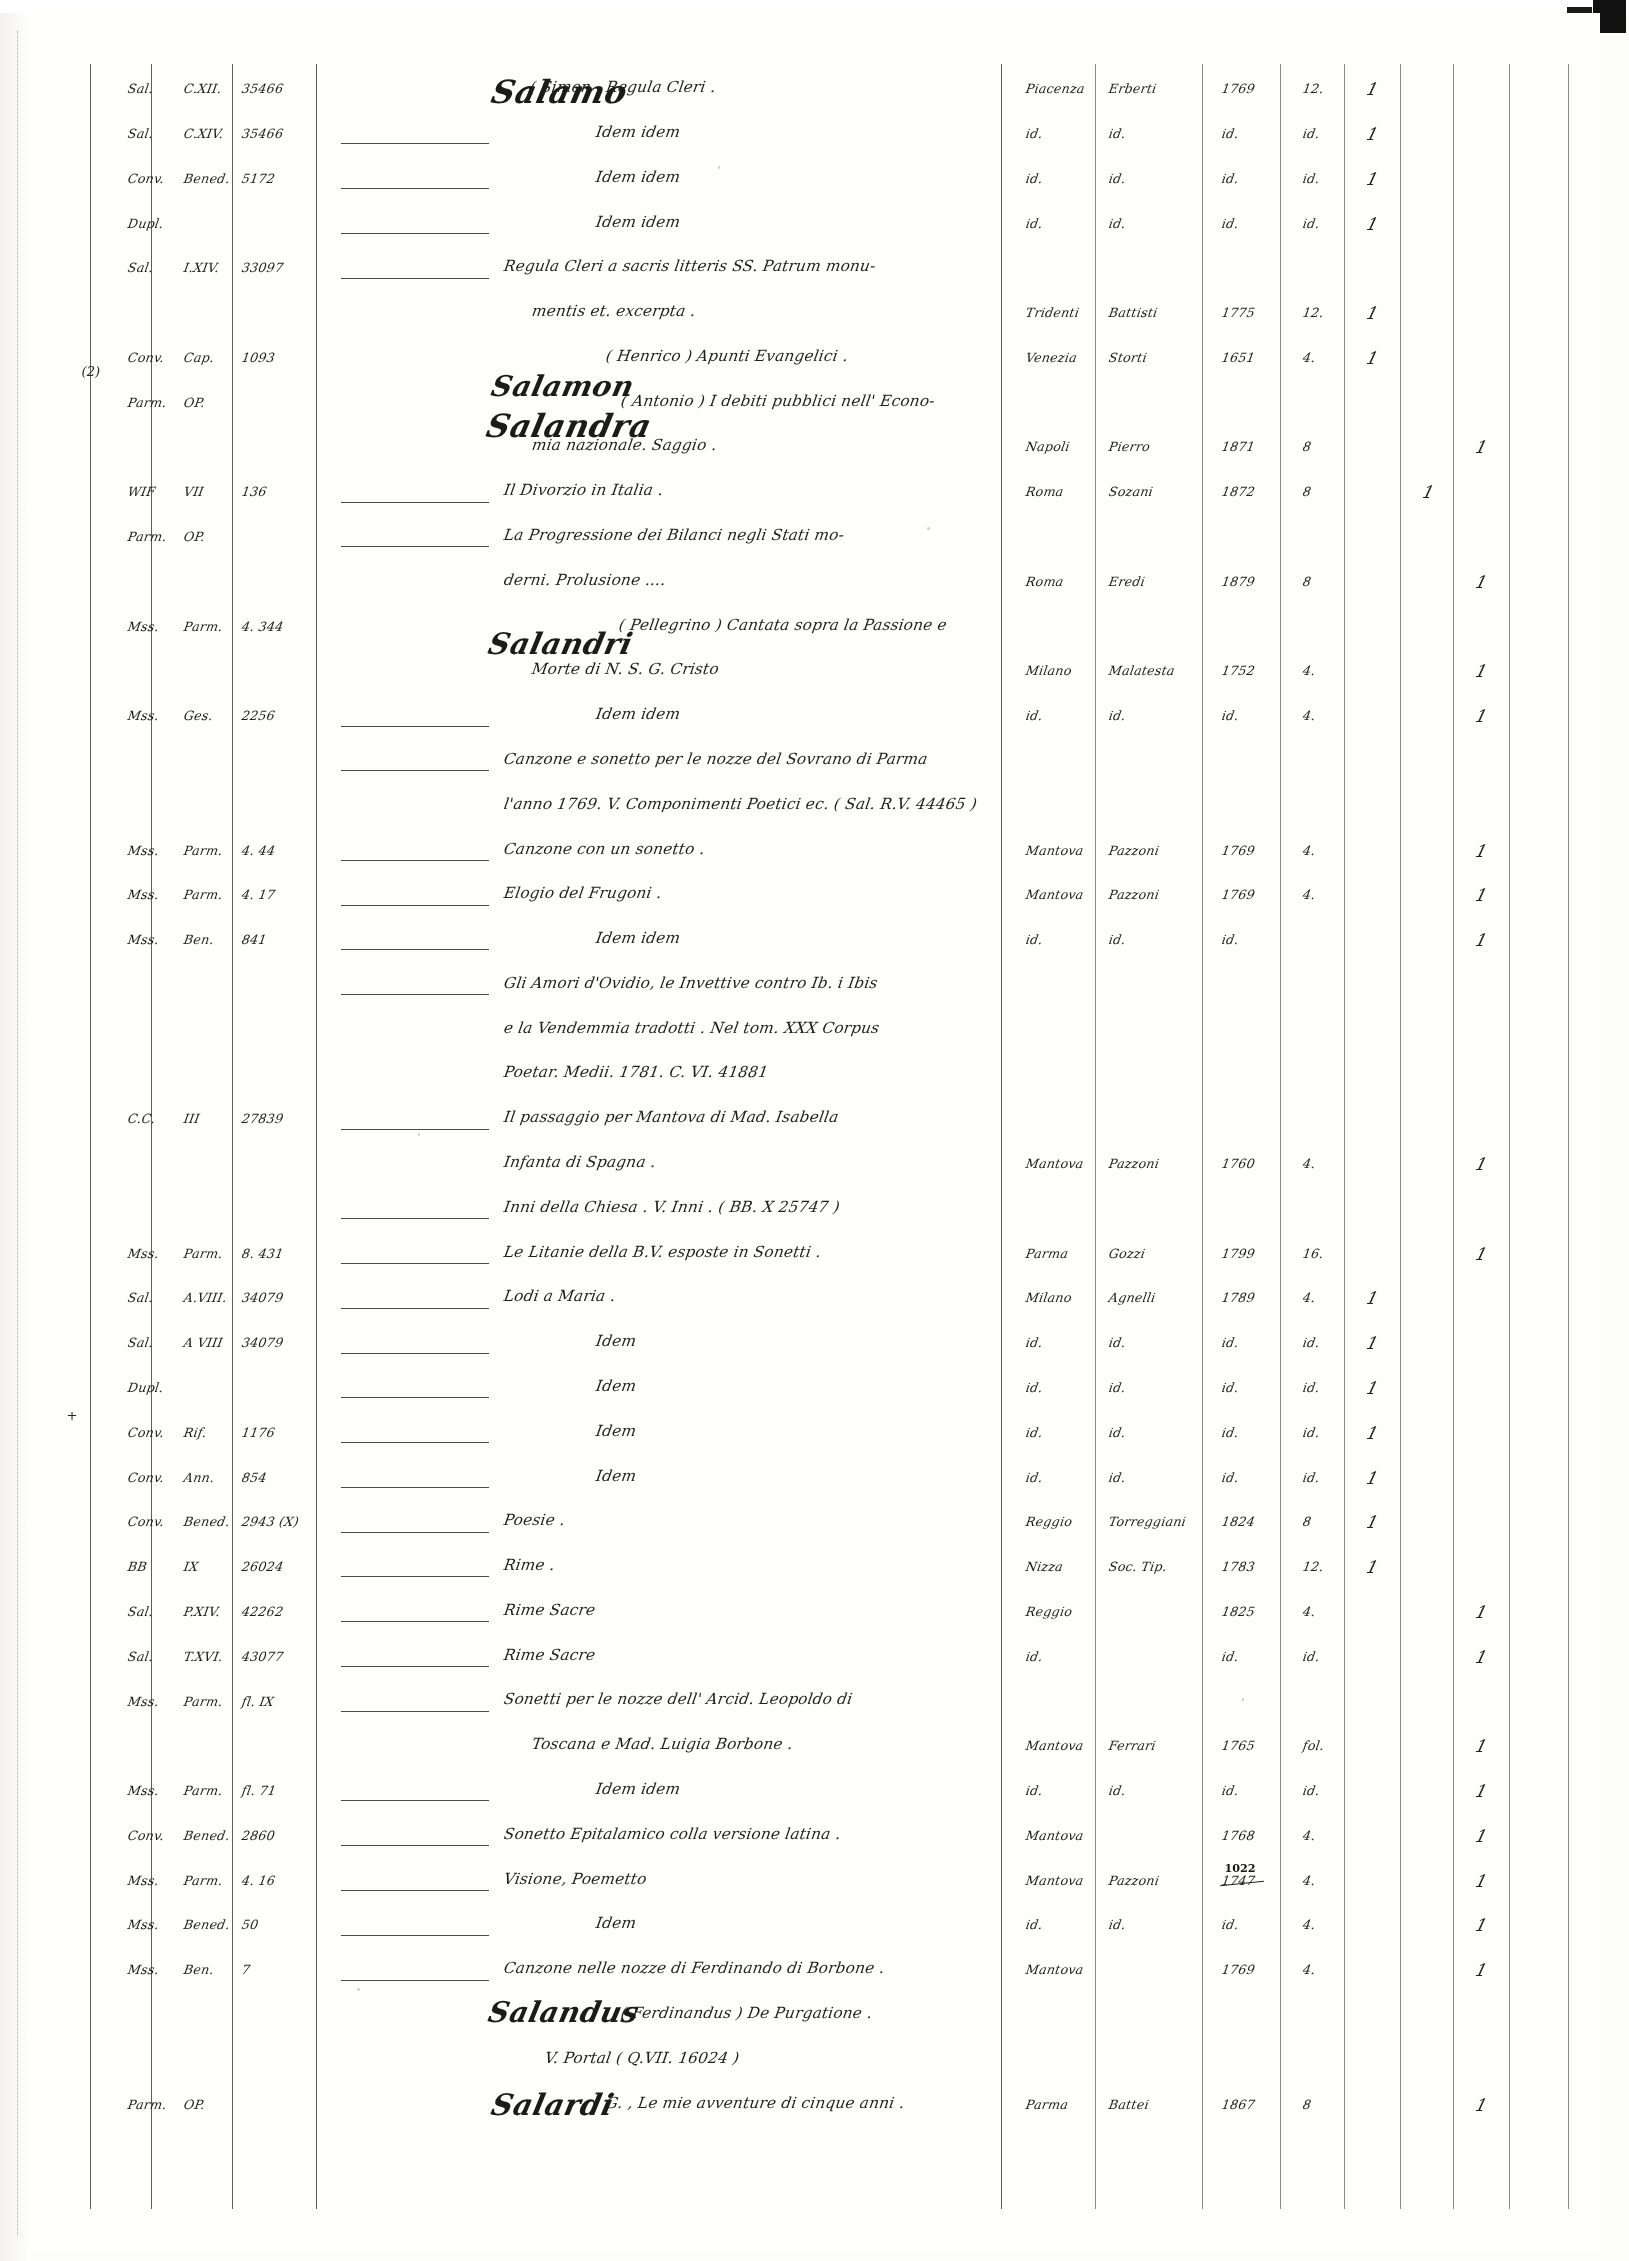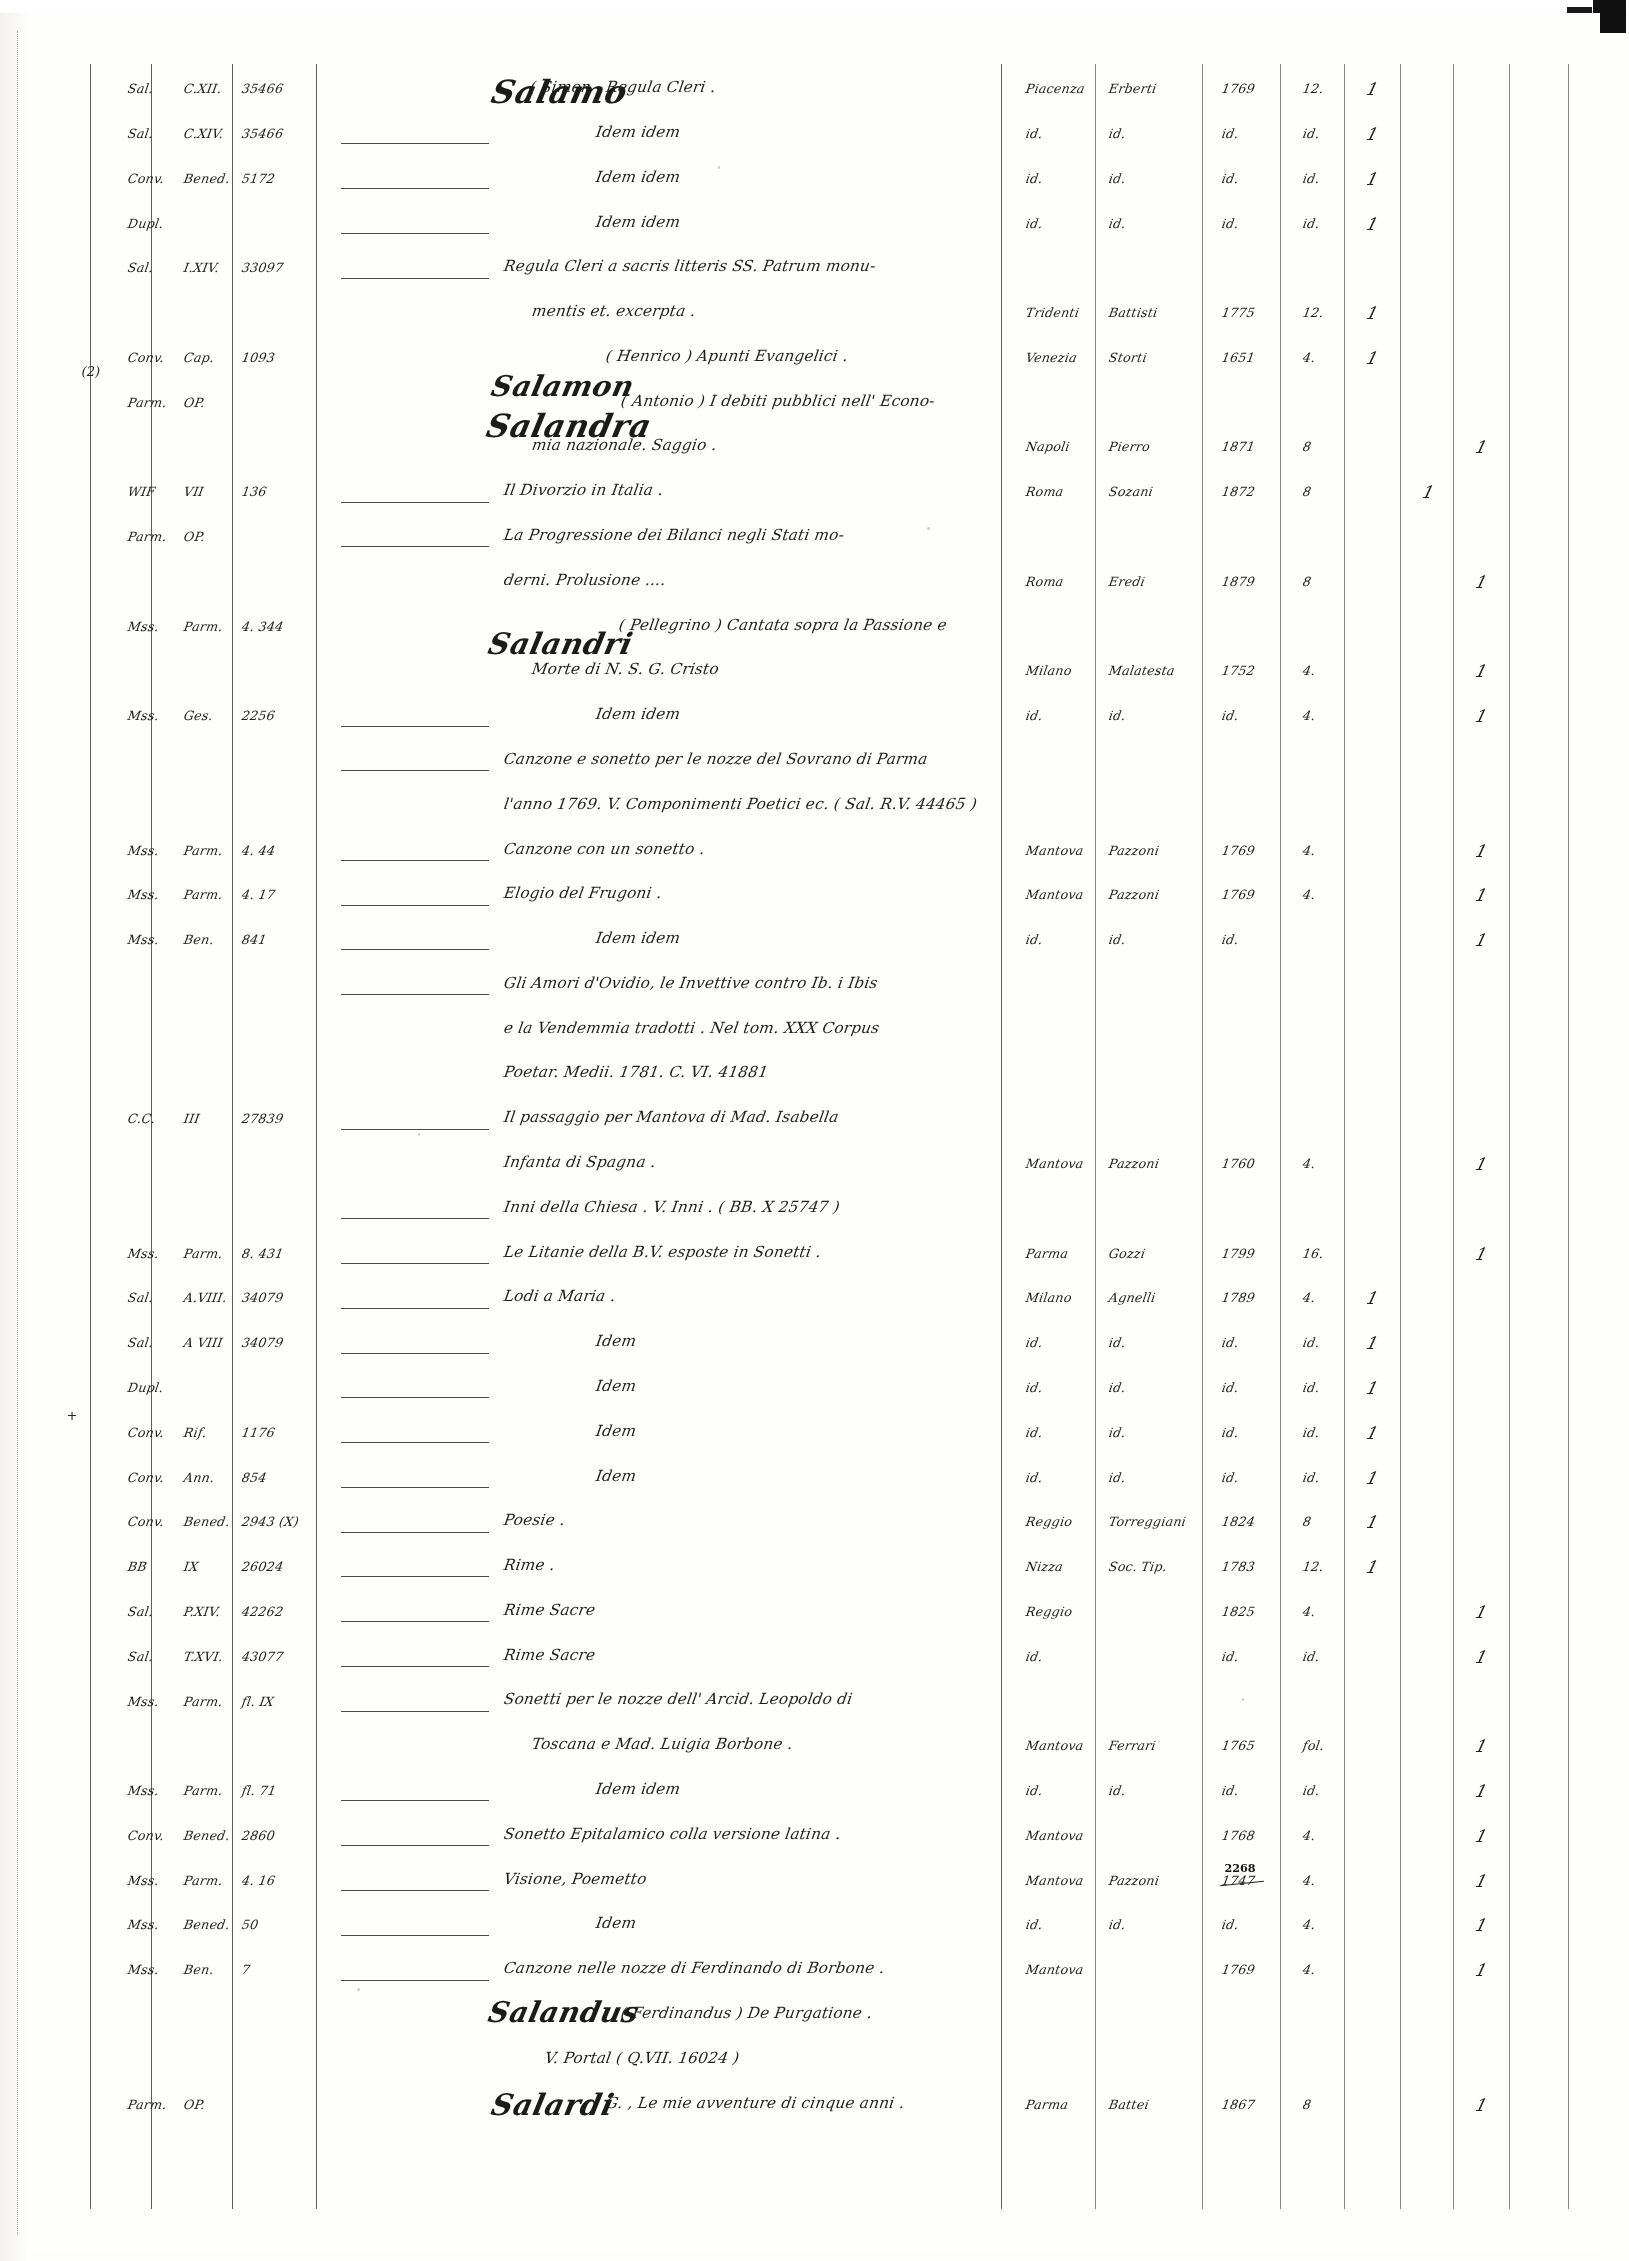--- a/index.html
+++ b/index.html
@@ -447,21 +447,21 @@
         <div class="tick" style="left: 1445px; top: 1813px;">1</div>
         <div class="cell hand sz-s c-loc" style="left: 97px; top: 1860px;">Mss.</div>
         <div class="cell hand sz-s c-col" style="left: 153px; top: 1860px;">Parm.</div>
         <div class="cell hand sz-s" style="left: 211px; top: 1860px;">4. 16</div>
         <div class="dash" style="left: 310px; top: 1877px; width: 148px;"></div>
         <div class="cell hand sz-m" style="left: 473px; top: 1857px;">Visione, Poemetto</div>
         <div class="cell hand sz-s" style="left: 995px; top: 1860px;">Mantova</div>
         <div class="cell hand sz-s" style="left: 1078px; top: 1860px;">Pazzoni</div>
         <div class="cell hand sz-s" style="left: 1191px; top: 1860px;">1747</div>
         <div class="strike" style="left: 1189px; top: 1870px; width: 44px;"></div>
-        <div class="super" style="left: 1194px; top: 1848px;">2268</div>
+        <div class="super" style="left: 1194px; top: 1848px;">1022</div>
         <div class="cell hand sz-s" style="left: 1272px; top: 1860px;">4.</div>
         <div class="tick" style="left: 1445px; top: 1858px;">1</div>
         <div class="cell hand sz-s c-loc" style="left: 97px; top: 1904px;">Mss.</div>
         <div class="cell hand sz-s c-col" style="left: 153px; top: 1904px;">Bened.</div>
         <div class="cell hand sz-s" style="left: 211px; top: 1904px;">50</div>
         <div class="dash" style="left: 310px; top: 1922px; width: 148px;"></div>
         <div class="cell hand sz-m" style="left: 565px; top: 1901px;">Idem</div>
         <div class="cell hand sz-s" style="left: 995px; top: 1904px;">id.</div>
         <div class="cell hand sz-s" style="left: 1078px; top: 1904px;">id.</div>
         <div class="cell hand sz-s" style="left: 1191px; top: 1904px;">id.</div>

